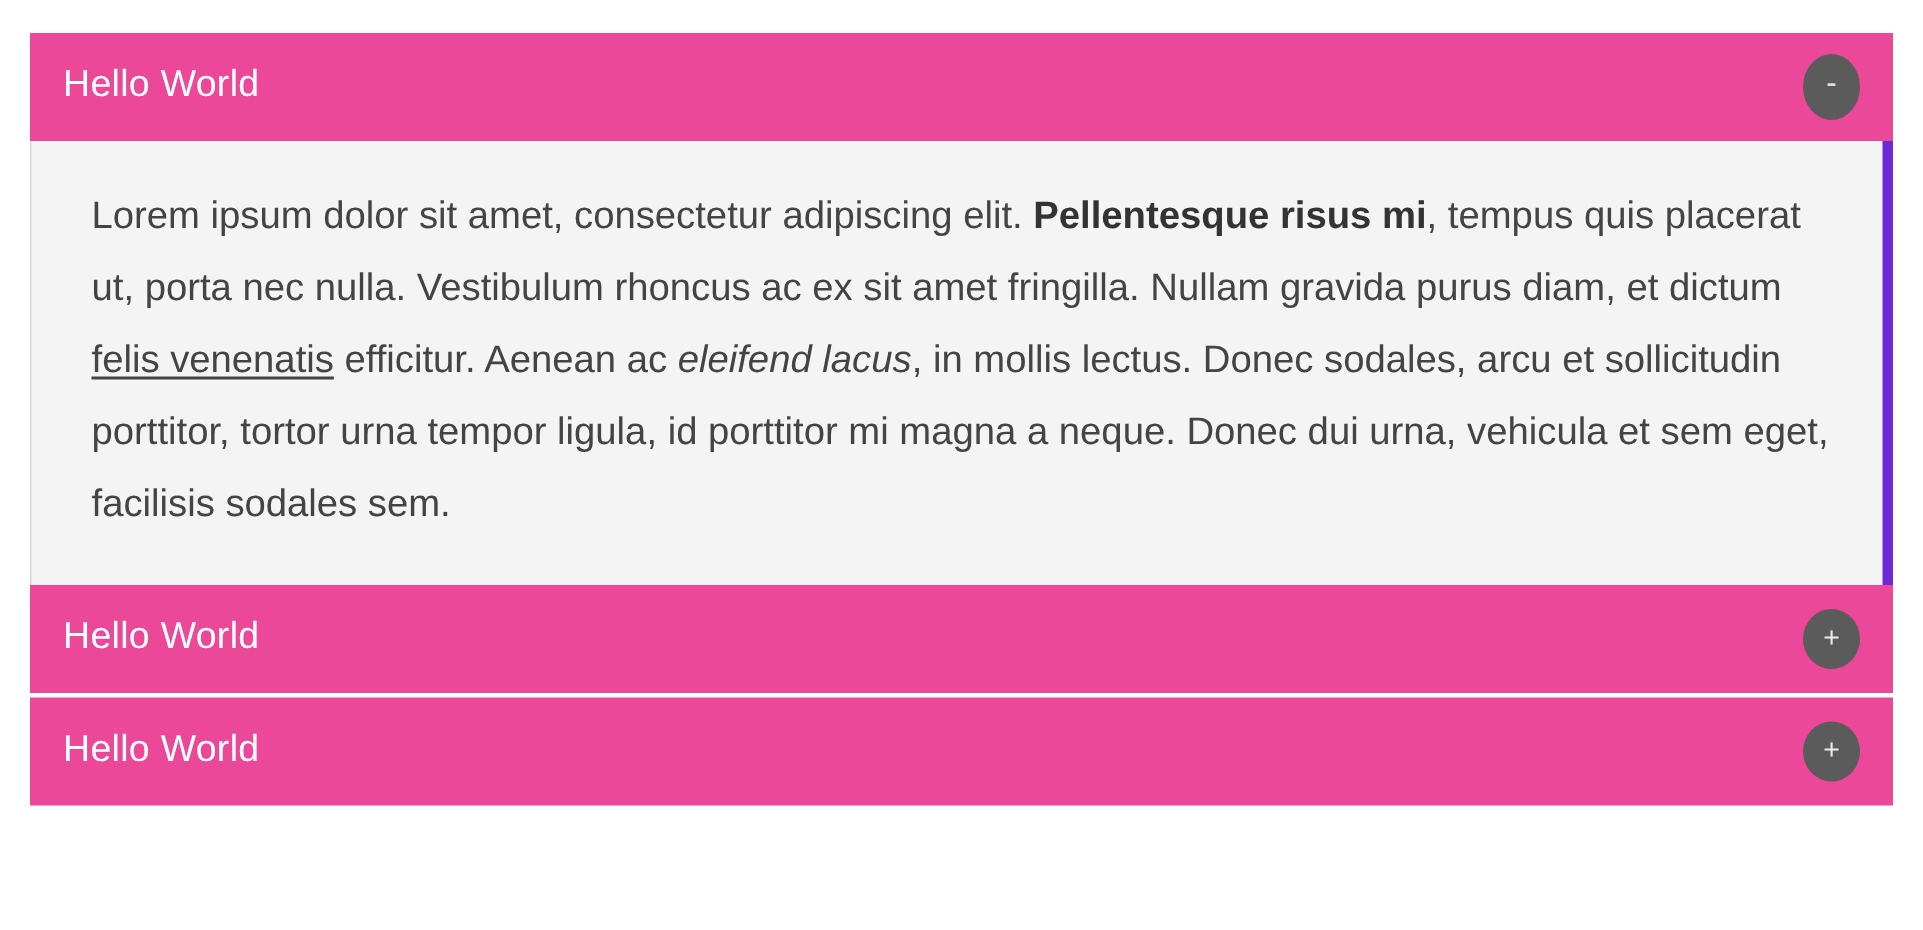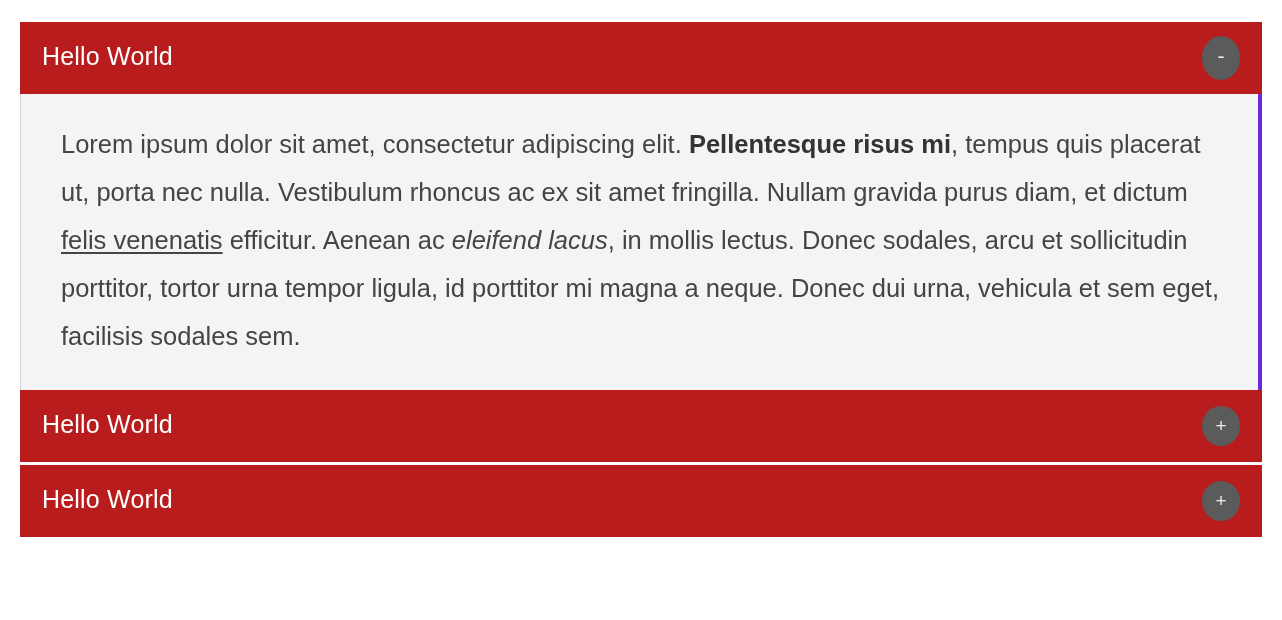--- a/index.html
+++ b/index.html
@@ -17,21 +17,21 @@
     position: absolute;
     left: 20px;
     top: 22px;
     width: 1242px;
   }
   .panel {
     width: 100%;
   }
   .panel-header {
     position: relative;
-    background: #b91c1c;
+    background: #ec4899;
     color: #ffffff;
     height: 72px;
     display: flex;
     align-items: center;
     box-sizing: border-box;
     padding: 0 24px 4px 22px;
     cursor: pointer;
     user-select: none;
   }
   .panel-header .title {
@@ -60,21 +60,21 @@
   .toggle-btn.minus {
     font-size: 21px;
     padding-bottom: 6px;
   }
   .toggle-btn.plus {
     padding-bottom: 2px;
   }
   .panel-body {
     background: #f4f4f4;
     border-left: 1px solid #d6d6d6;
-    border-right: 4px solid #6d28d9;
+    border-right: 7px solid #6d28d9;
     box-sizing: border-box;
     padding: 26px 30px 30px 40px;
   }
   .panel-body p {
     margin: 0;
     color: #444444;
     font-size: 25.5px;
     line-height: 48px;
     font-weight: 400;
   }

